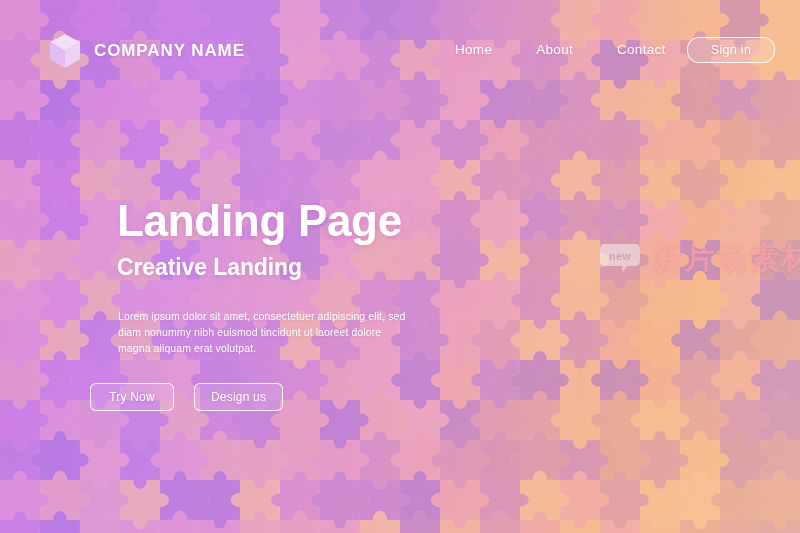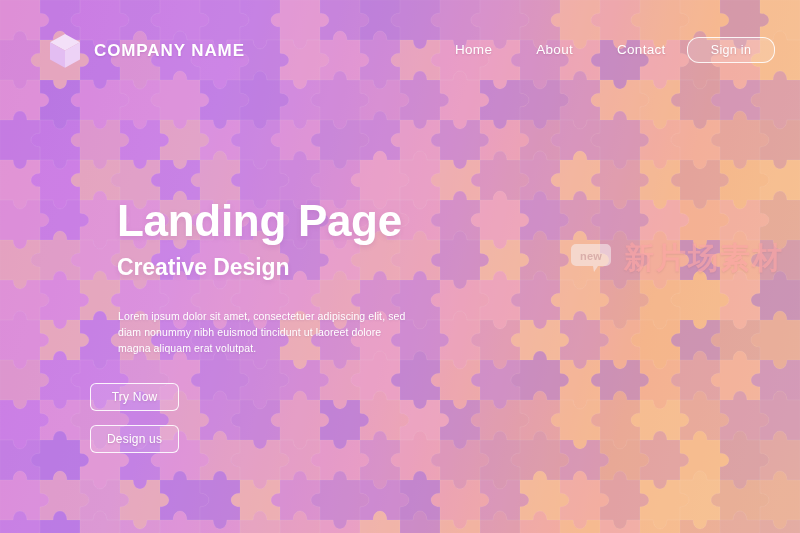--- a/index.html
+++ b/index.html
@@ -144,22 +144,21 @@
     letter-spacing: 0.1px;
     width: 288px;
     text-shadow: 0 1px 2px rgba(140, 80, 150, 0.22);
   }
 
   #cta-row {
     position: absolute;
     left: 90px;
     top: 383px;
     display: flex;
-    gap: 14px;
-    flex-direction: column;
+    gap: 20px;
   }
   .cta-button {
     height: 28px;
     min-width: 84px;
     padding: 0 16px;
     border: 1px solid rgba(255, 255, 255, 0.9);
     border-radius: 6px;
     background: rgba(255, 255, 255, 0.10);
     display: flex;
     align-items: center;
@@ -183,20 +182,21 @@
     display: flex;
     align-items: center;
     gap: 9px;
     opacity: 0.62;
     z-index: 4;
   }
   #watermark-badge {
     position: relative;
     width: 44px;
     height: 32px;
+    margin-left: 29px;
   }
   #watermark-badge svg { display: block; }
   #watermark-badge-label {
     position: absolute;
     left: 0;
     top: 0;
     width: 40px;
     height: 28px;
     display: flex;
     align-items: center;
@@ -530,21 +530,21 @@
       </div>
 
       <div id="signin-button">
         <span id="signin-label">Sign in</span>
       </div>
 
     </div>
 
     <div id="hero">
       <h1 id="hero-title">Landing Page</h1>
-      <h2 id="hero-subtitle">Creative Design</h2>
+      <h2 id="hero-subtitle">Creative Landing</h2>
       <p id="hero-paragraph">Lorem ipsum dolor sit amet, consectetuer adipiscing elit, sed diam nonummy nibh euismod tincidunt ut laoreet dolore magna aliquam erat volutpat.</p>
     </div>
 
     <div id="cta-row">
       <div class="cta-button">
         <span class="cta-label">Try Now</span>
       </div>
       <div class="cta-button">
         <span class="cta-label">Design us</span>
       </div>

